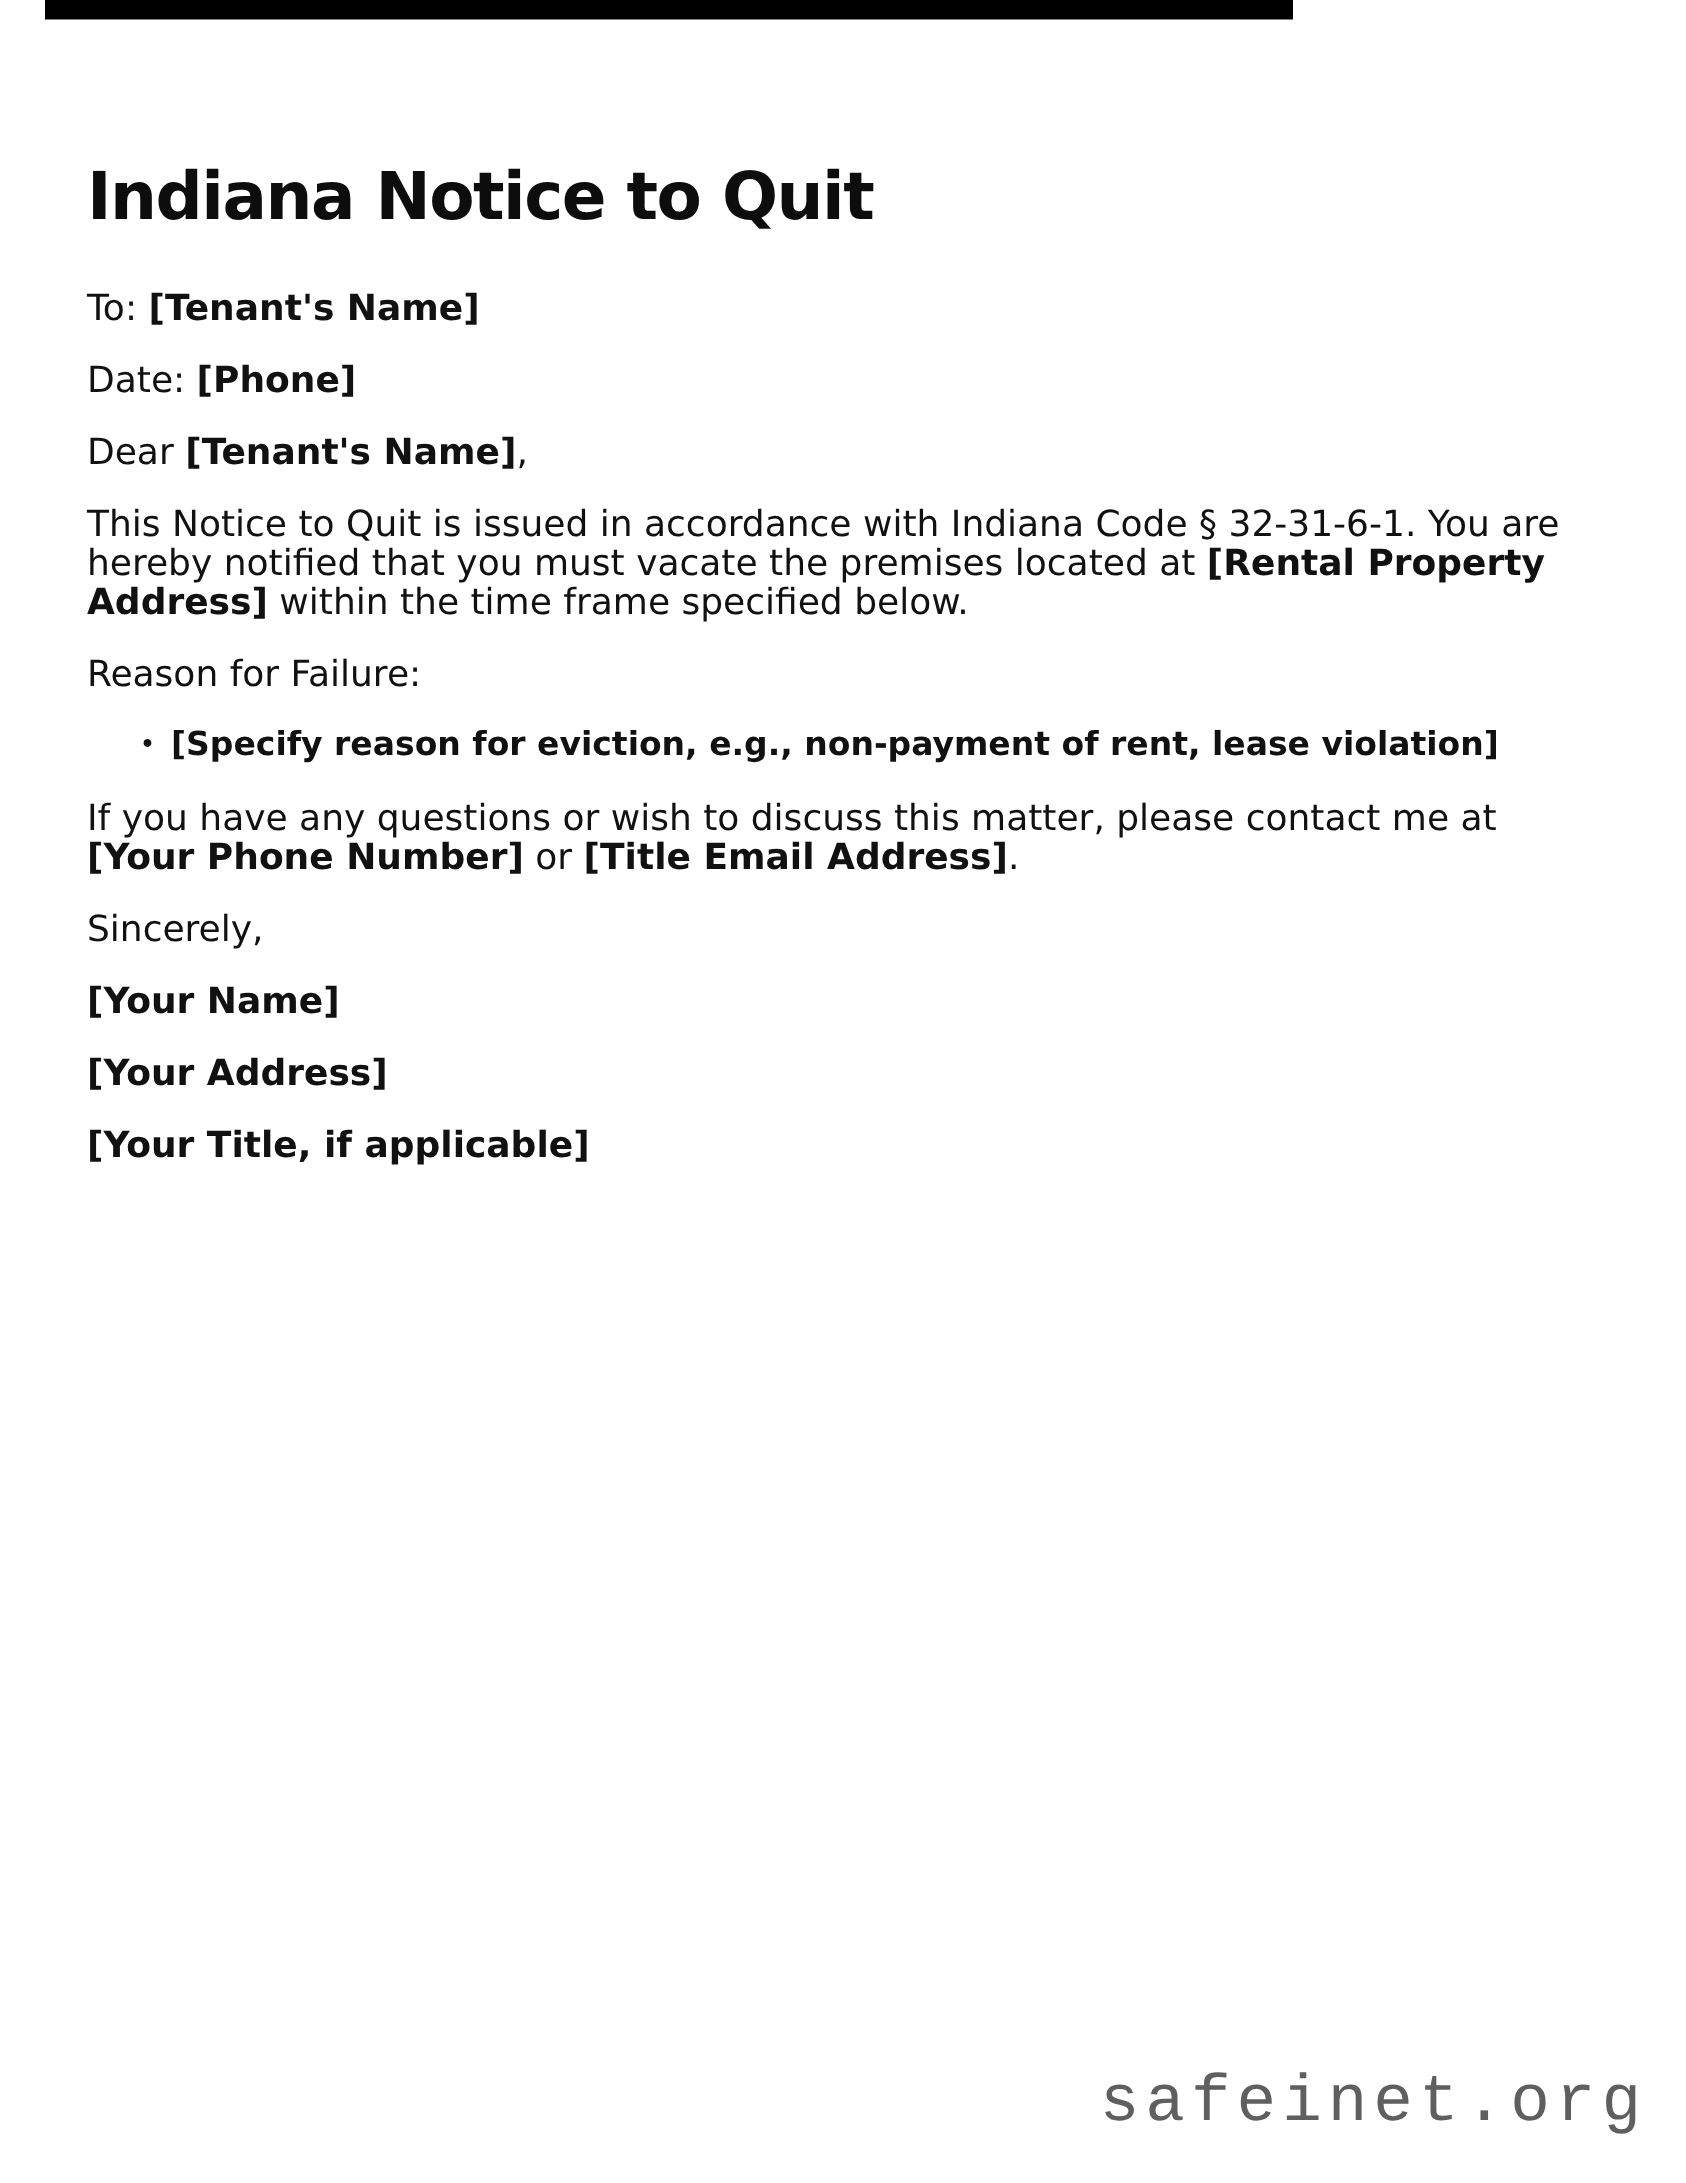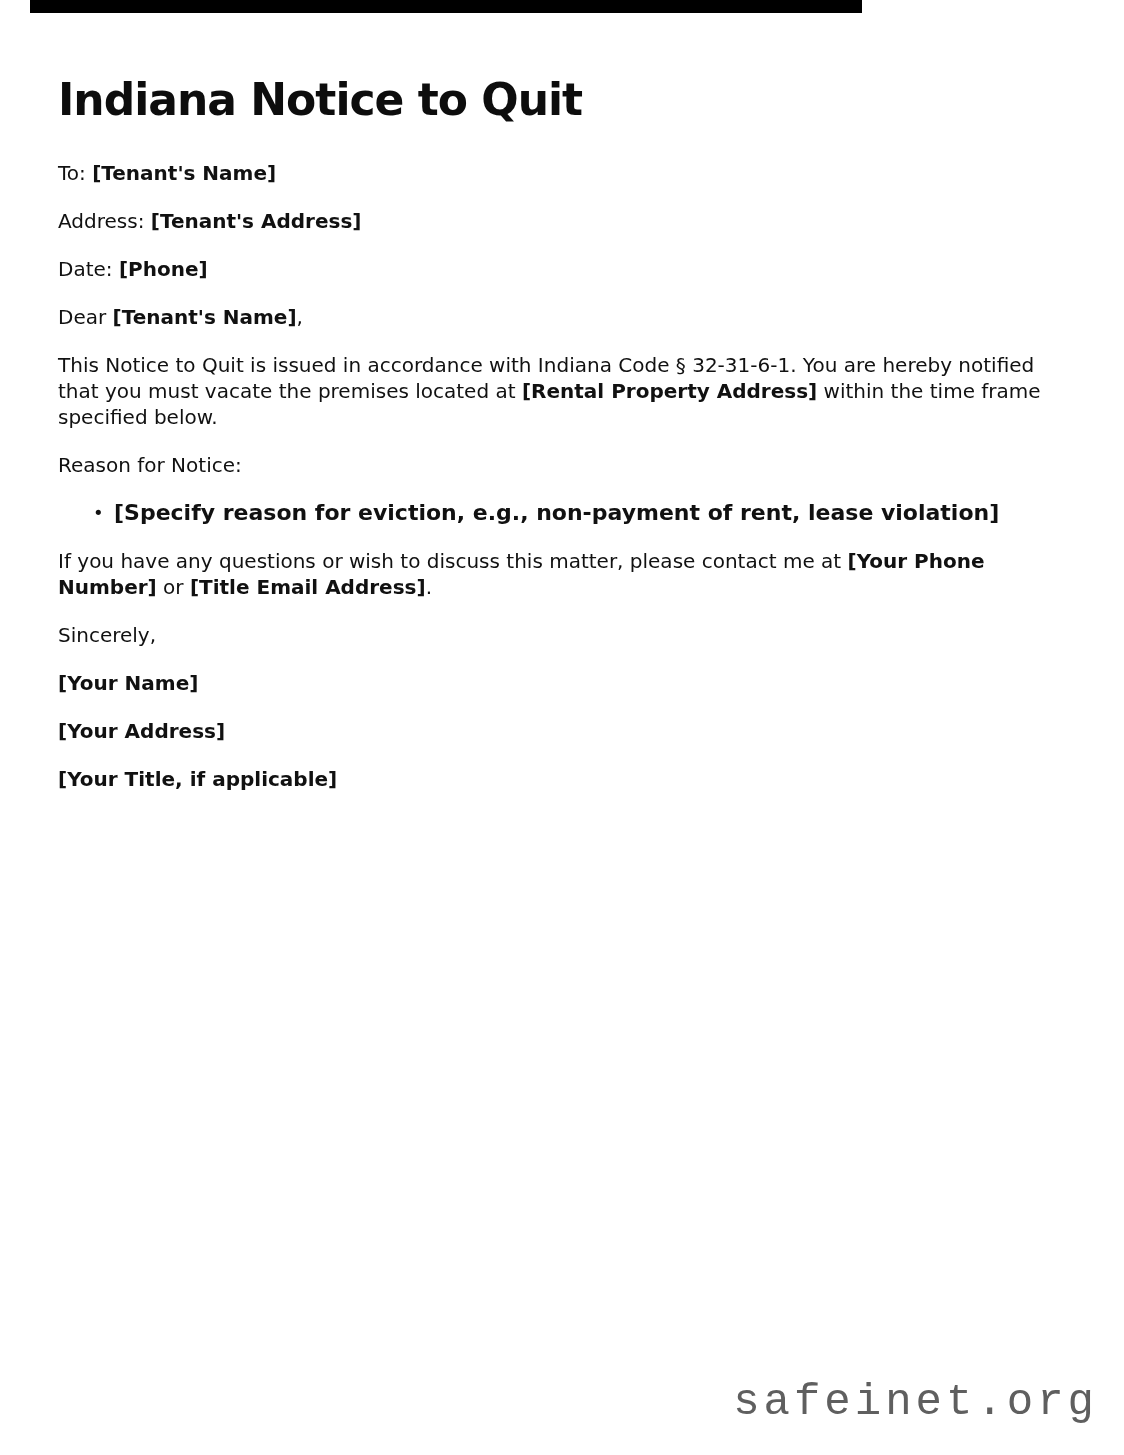--- a/index.html
+++ b/index.html
@@ -16,31 +16,32 @@
   .top-edge-bar {
     position: absolute;
     top: 0;
     left: 30px;
     width: 832px;
     height: 13px;
     background: #000000;
   }
   .page {
     padding: 78px 59px 0 58px;
+    margin-top: 32px;
   }
   h1.doc-title {
     font-size: 44px;
     line-height: 1;
     font-weight: bold;
     letter-spacing: -1px;
     margin: 0 0 38px 0;
     color: #0d0d0d;
   }
   p.line {
-    font-size: 20px;
+    font-size: 24px;
     line-height: 26px;
     margin: 0 0 22px 0;
   }
   ul.reason-list {
     margin: 0 0 22px 0;
     padding: 0 0 0 56px;
     list-style: none;
   }
   ul.reason-list li {
     font-size: 22px;
@@ -72,29 +73,28 @@
 <body>
 
 <div class="top-edge-bar"></div>
 
 <div class="page">
 
   <h1 class="doc-title">Indiana Notice to Quit</h1>
 
   <p class="line">To: <strong>[Tenant's Name]</strong></p>
 
-  <p class="line">Address: <strong>[Tenant's Address]</strong></p>
 
   <p class="line">Date: <strong>[Phone]</strong></p>
 
   <p class="line">Dear <strong>[Tenant's Name]</strong>,</p>
 
   <p class="line">This Notice to Quit is issued in accordance with Indiana Code § 32-31-6-1. You are hereby notified that you must vacate the premises located at <strong>[Rental Property Address]</strong> within the time frame specified below.</p>
 
-  <p class="line">Reason for Notice:</p>
+  <p class="line">Reason for Failure:</p>
 
   <ul class="reason-list">
     <li><strong>[Specify reason for eviction, e.g., non-payment of rent, lease violation]</strong></li>
   </ul>
 
 
   <p class="line">If you have any questions or wish to discuss this matter, please contact me at <strong>[Your Phone Number]</strong> or <strong>[Title Email Address]</strong>.</p>
 
   <p class="line">Sincerely,</p>
 

